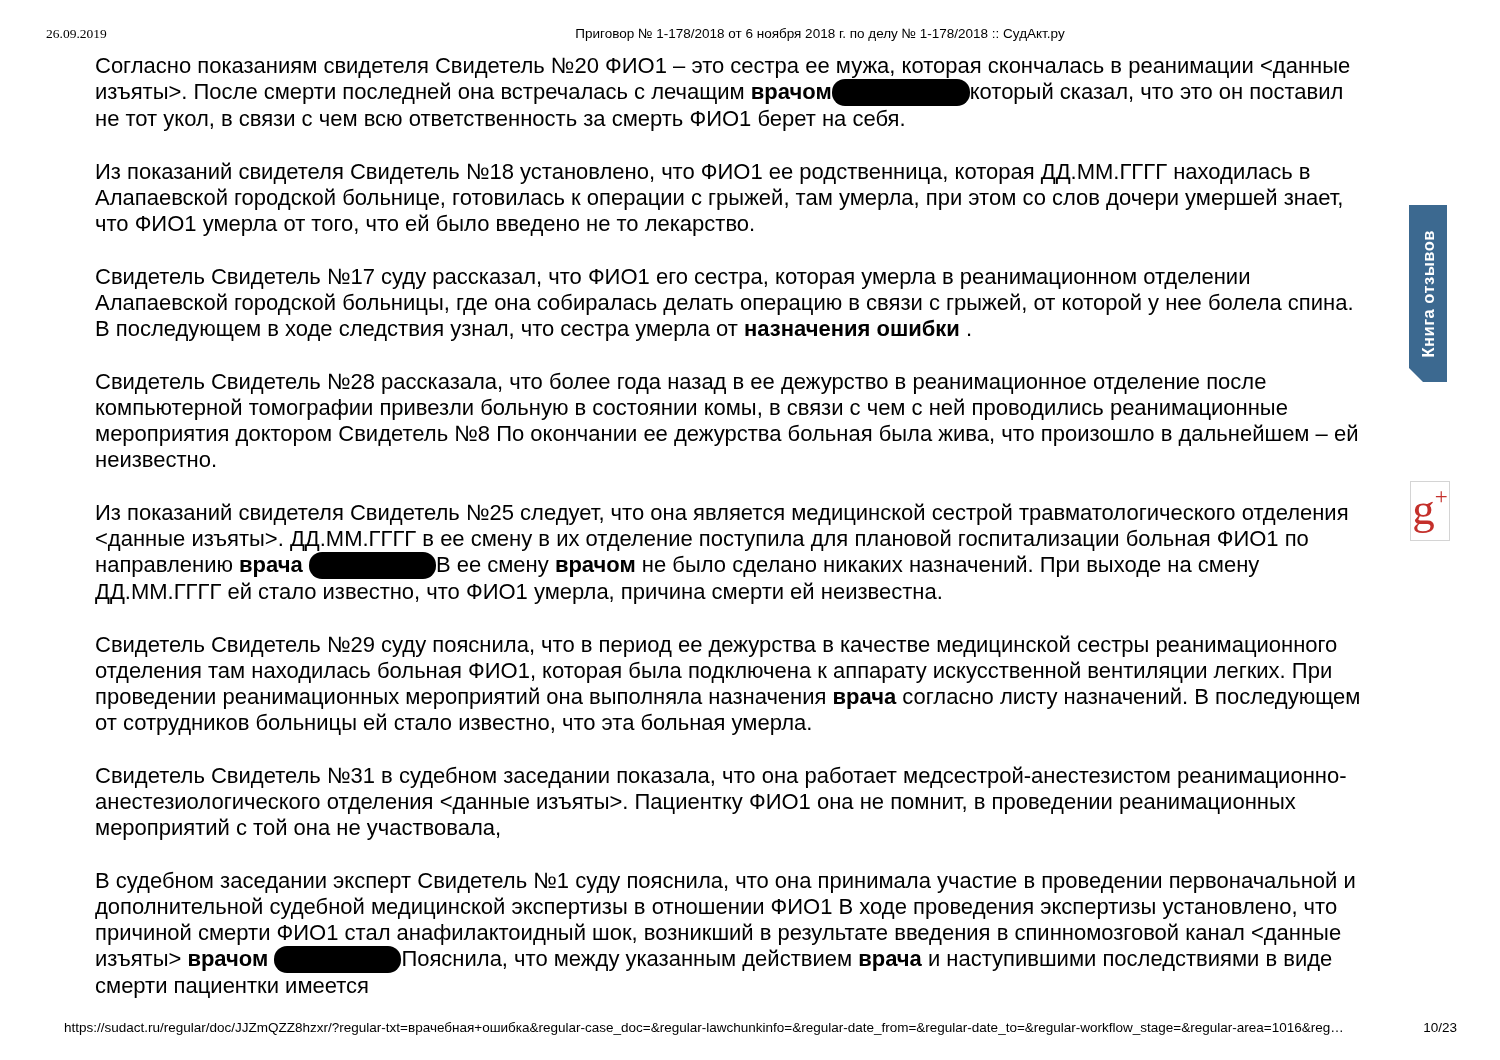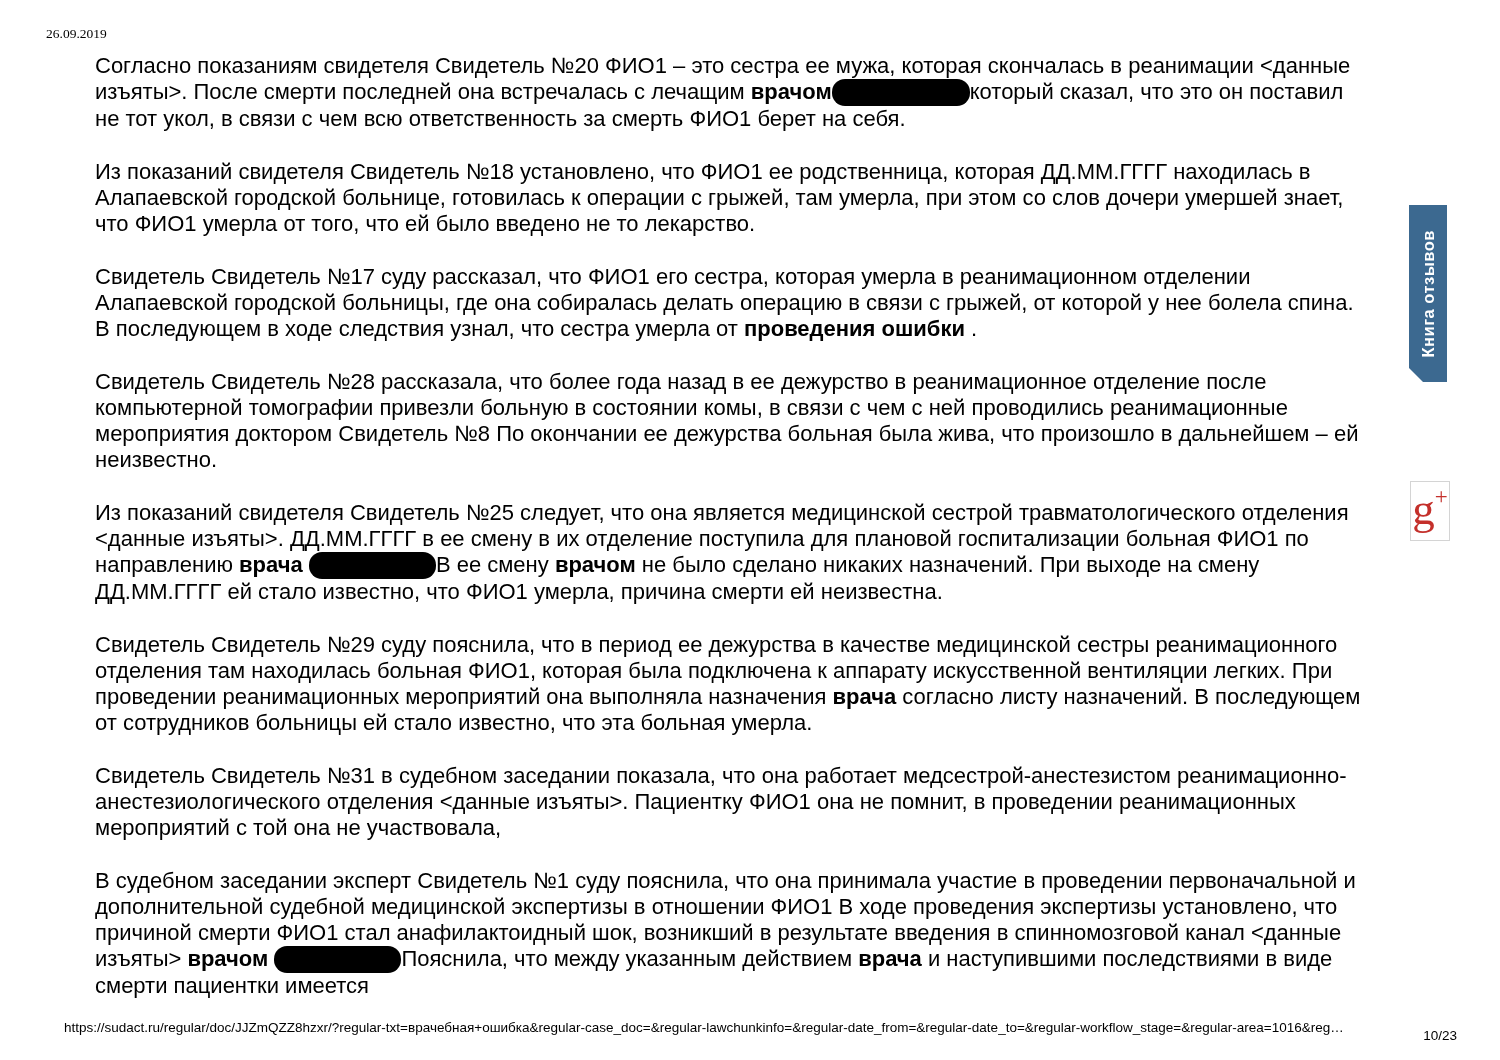--- a/index.html
+++ b/index.html
@@ -64,33 +64,34 @@
   .gplus .plus { font-size: 23px; vertical-align: 20px; }
 
   
   .ftr {
     position: absolute; left: 46px; right: 43px; top: 1020px;
     font-size: 13.5px; color: #000;
     display: flex; justify-content: space-between;
     white-space: nowrap;
   }
   .ftr .footer-url { overflow: hidden; margin-left: 18px; }
-  .ftr .footer-page { margin-left: 24px; margin-top: 8px; }
+  .ftr .footer-page { margin-left: 24px; }
 </style>
 </head>
 <body>
 
 <div class="hdr">
   <span class="hdr-date">26.09.2019</span>
+  <span class="hdr-title">Приговор № 1-178/2018 от 6 ноября 2018 г. по делу № 1-178/2018 :: СудАкт.ру</span>
 </div>
 
 <div class="content" id="doc-content">
     <p><span>Согласно показаниям свидетеля Свидетель №20 ФИО1 – это сестра ее мужа, которая скончалась в реанимации &lt;данные изъяты&gt;. После смерти последней она встречалась с лечащим </span><span class="b">врачом</span><span class="redact" style="width: 138px;"></span><span>который сказал, что это он поставил не тот укол, в связи с чем всю ответственность за смерть ФИО1 берет на себя.</span></p>
     <p><span>Из показаний свидетеля Свидетель №18 установлено, что ФИО1 ее родственница, которая ДД.ММ.ГГГГ находилась в Алапаевской городской больнице, готовилась к операции с грыжей, там умерла, при этом со слов дочери умершей знает, что ФИО1 умерла от того, что ей было введено не то лекарство.</span></p>
-    <p><span>Свидетель Свидетель №17 суду рассказал, что ФИО1 его сестра, которая умерла в реанимационном отделении Алапаевской городской больницы, где она собиралась делать операцию в связи с грыжей, от которой у нее болела спина. В последующем в ходе следствия узнал, что сестра умерла от </span><span class="b">проведения ошибки</span><span> .</span></p>
+    <p><span>Свидетель Свидетель №17 суду рассказал, что ФИО1 его сестра, которая умерла в реанимационном отделении Алапаевской городской больницы, где она собиралась делать операцию в связи с грыжей, от которой у нее болела спина. В последующем в ходе следствия узнал, что сестра умерла от </span><span class="b">назначения ошибки</span><span> .</span></p>
     <p><span>Свидетель Свидетель №28 рассказала, что более года назад в ее дежурство в реанимационное отделение после компьютерной томографии привезли больную в состоянии комы, в связи с чем с ней проводились реанимационные мероприятия доктором Свидетель №8 По окончании ее дежурства больная была жива, что произошло в дальнейшем – ей неизвестно.</span></p>
     <p><span>Из показаний свидетеля Свидетель №25 следует, что она является медицинской сестрой травматологического отделения &lt;данные изъяты&gt;. ДД.ММ.ГГГГ в ее смену в их отделение поступила для плановой госпитализации больная ФИО1 по направлению </span><span class="b">врача</span><span> </span><span class="redact" style="width: 127px;"></span><span>В ее смену </span><span class="b">врачом</span><span> не было сделано никаких назначений. При выходе на смену ДД.ММ.ГГГГ ей стало известно, что ФИО1 умерла, причина смерти ей неизвестна.</span></p>
     <p><span>Свидетель Свидетель №29 суду пояснила, что в период ее дежурства в качестве медицинской сестры реанимационного отделения там находилась больная ФИО1, которая была подключена к аппарату искусственной вентиляции легких. При проведении реанимационных мероприятий она выполняла назначения </span><span class="b">врача</span><span> согласно листу назначений. В последующем от сотрудников больницы ей стало известно, что эта больная умерла.</span></p>
     <p><span>Свидетель Свидетель №31 в судебном заседании показала, что она работает медсестрой-анестезистом реанимационно-анестезиологического отделения &lt;данные изъяты&gt;. Пациентку ФИО1 она не помнит, в проведении реанимационных мероприятий с той она не участвовала,</span></p>
     <p><span>В судебном заседании эксперт Свидетель №1 суду пояснила, что она принимала участие в проведении первоначальной и дополнительной судебной медицинской экспертизы в отношении ФИО1 В ходе проведения экспертизы установлено, что причиной смерти ФИО1 стал анафилактоидный шок, возникший в результате введения в спинномозговой канал &lt;данные изъяты&gt; </span><span class="b">врачом</span><span> </span><span class="redact" style="width: 127px;"></span><span>Пояснила, что между указанным действием </span><span class="b">врача</span><span> и наступившими последствиями в виде смерти пациентки имеется</span></p>
   </div>
 
 <div class="feedback-tab" style="background: rgb(60, 105, 144);">
   <span class="tab-label">Книга отзывов</span>
 </div>

